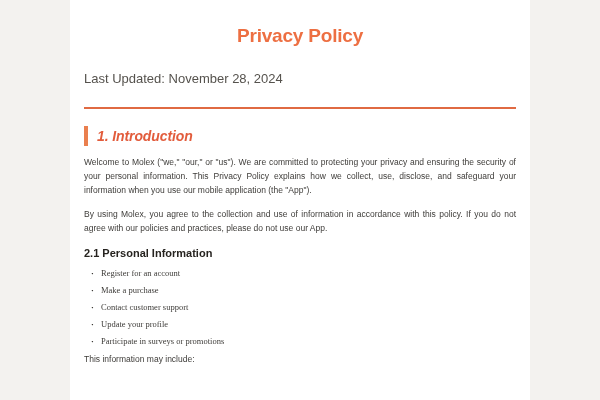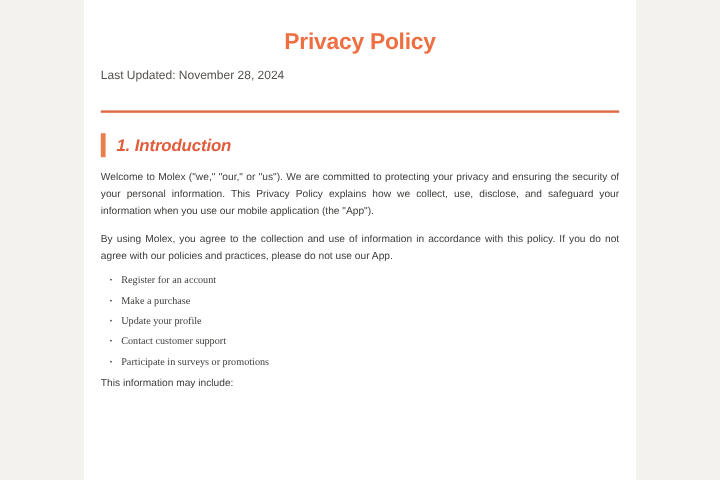--- a/index.html
+++ b/index.html
@@ -32,22 +32,22 @@
   h1.doc-title {
     margin: 0;
     font-size: 19px;
     line-height: 24px;
     font-weight: bold;
     letter-spacing: -0.2px;
     text-align: center;
     color: var(--title);
   }
   .last-updated {
-    margin-top: 10px;
-    font-size: 10px;
+    margin-top: 25px;
+    font-size: 13px;
     line-height: 11px;
     color: var(--muted);
   }
   hr.divider {
     border: none;
     border-top: 2px solid var(--rule);
     margin: 23px 0 0;
   }
   h2.section-heading {
     margin: 17px 0 0;
@@ -122,25 +122,26 @@
 
   <hr class="divider">
 
   <h2 class="section-heading">1. Introduction</h2>
 
   <p class="body-text">Welcome to Molex ("we," "our," or "us"). We are committed to protecting your privacy and ensuring the security of your personal information. This Privacy Policy explains how we collect, use, disclose, and safeguard your information when you use our mobile application (the "App").</p>
 
   <p class="body-text second">By using Molex, you agree to the collection and use of information in accordance with this policy. If you do not agree with our policies and practices, please do not use our App.</p>
 
 
+  <h3 class="sub-heading">2.1 Personal Information</h3>
 
 
   <ul class="bullet-list">
     <li>Register for an account</li>
     <li>Make a purchase</li>
+    <li>Contact customer support</li>
     <li>Update your profile</li>
-    <li>Contact customer support</li>
     <li>Participate in surveys or promotions</li>
   </ul>
 
   <p class="footer-line">This information may include:</p>
 
 </div>
 
 </body></html>

